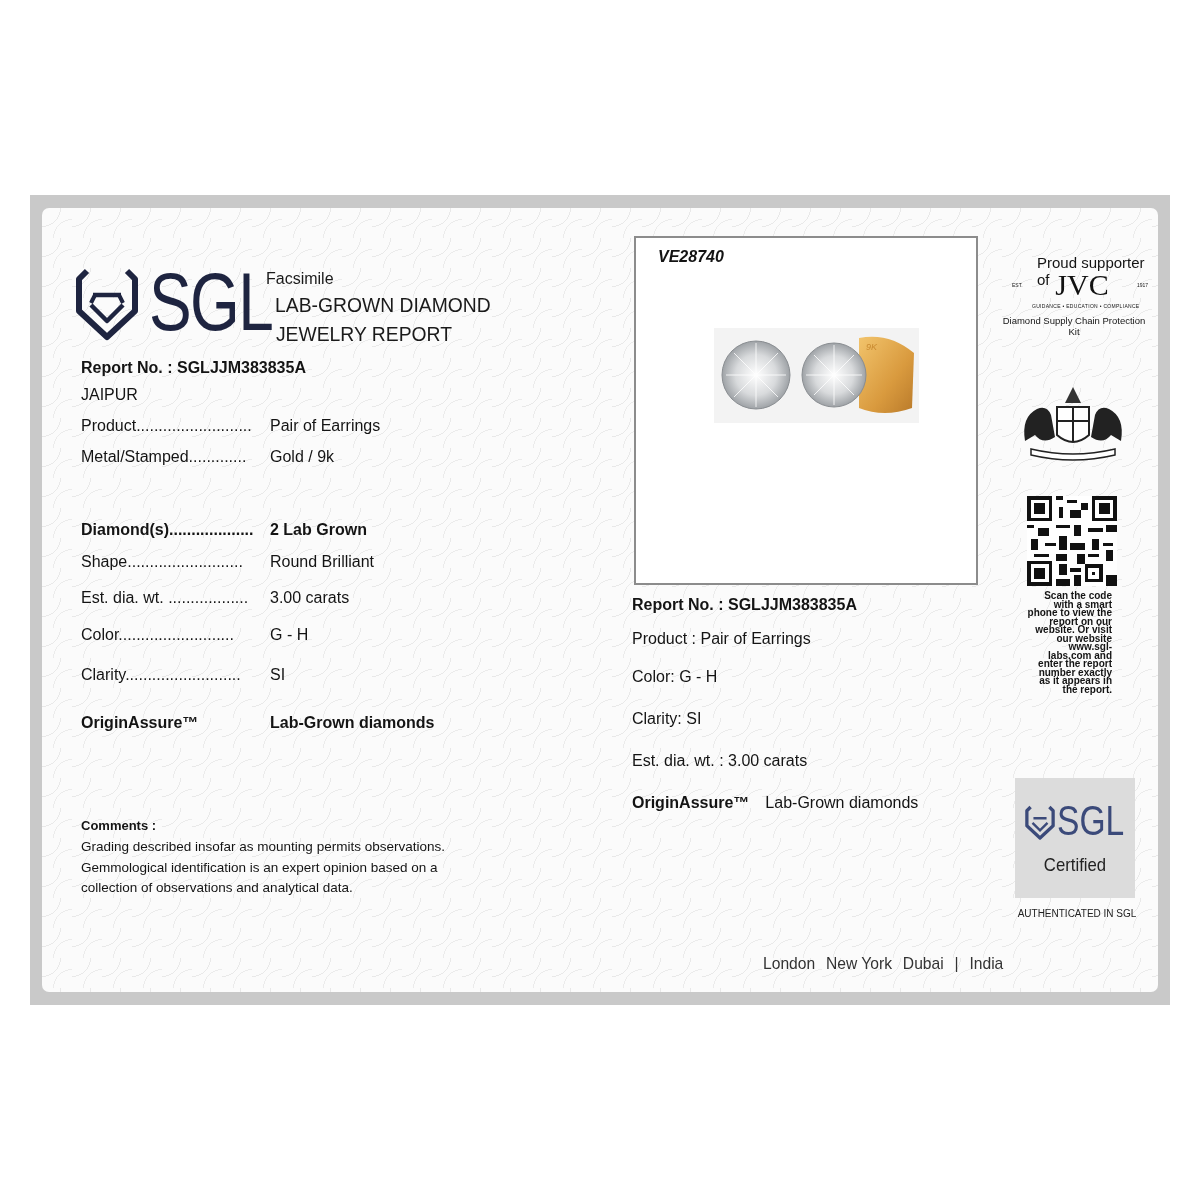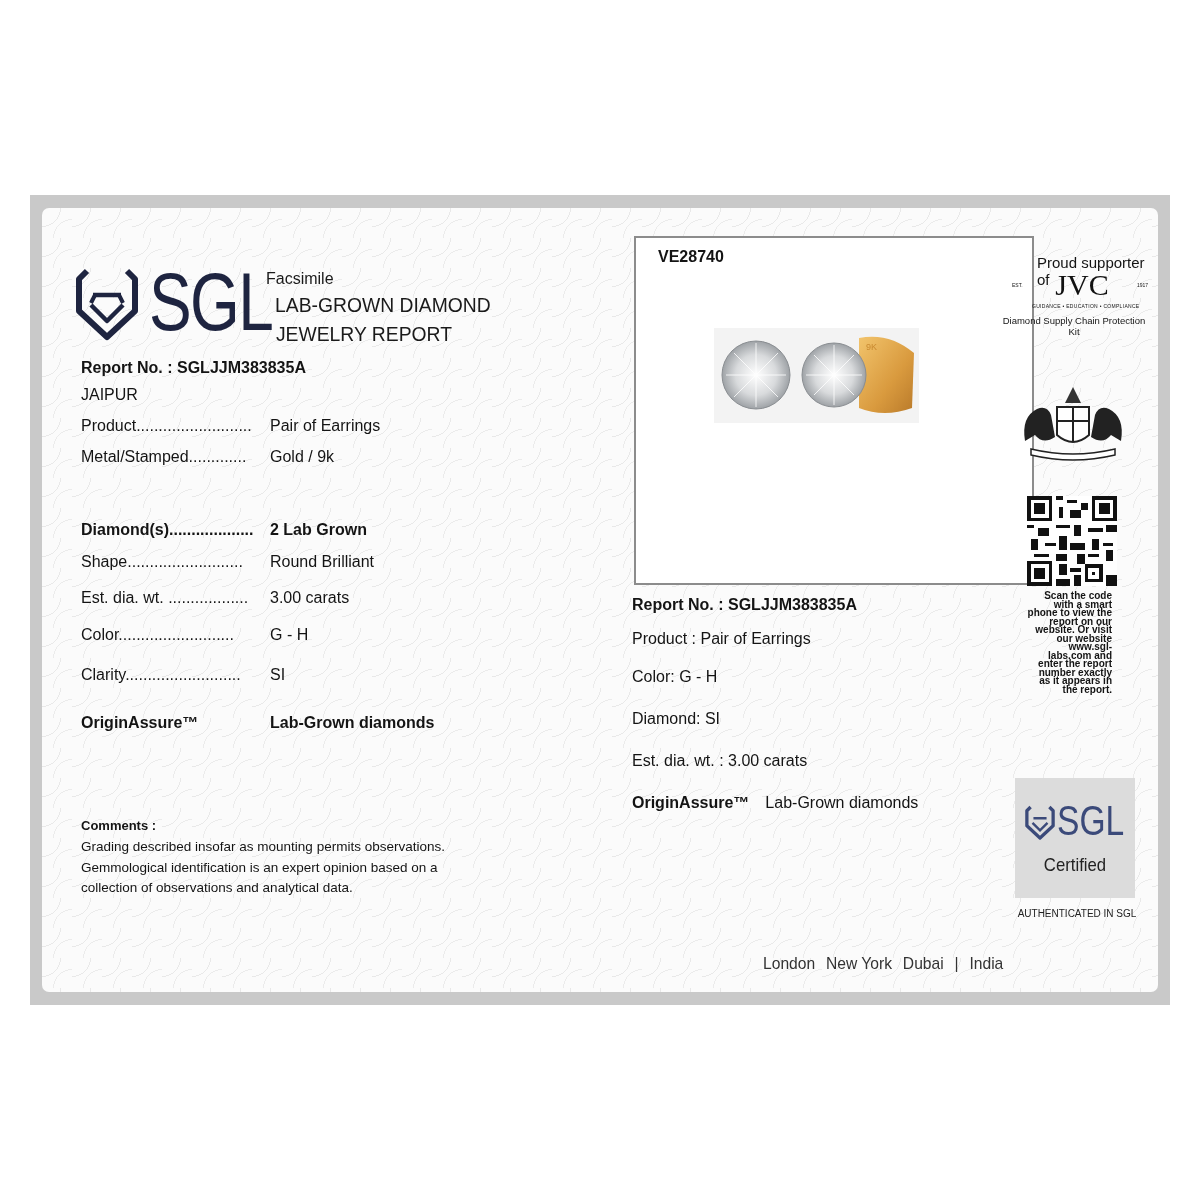--- a/index.html
+++ b/index.html
@@ -37,22 +37,22 @@
   .spec { left: 39px; font-size: 16px; white-space: nowrap; }
   .spec .lbl { display: inline-block; }
   .spec .val { position: absolute; left: 189px; top: 0; white-space: nowrap; }
   .spec.bold .lbl, .spec.bold .val { font-weight: 600; }
 
   .comments-h { left: 39px; top: 610px; font-size: 13px; font-weight: 700; }
   .comments-b { left: 39px; top: 629px; width: 400px; font-size: 13.5px; line-height: 20.5px; }
 
   
   .img-box {
-    left: 592px; top: 28px; width: 400px; height: 349px;
-    border: 2px solid #8c8c8c; background: #ffffff;
+    left: 592px; top: 28px; width: 344px; height: 349px;
+    border: 2px solid #8c8c8c; background: #ffffff; font-style: italic;
   }
   .img-code { left: 22px; top: 10px; font-size: 16px; font-weight: 700; }
   .img-inner { left: 78px; top: 90px; width: 205px; height: 95px; background: #f3f3f3; }
 
   .r-line { left: 590px; font-size: 16px; white-space: nowrap; }
   .r-line.bold { font-weight: 700; }
   .r-line .gap { display: inline-block; width: 16px; }
 
   
   .jvc-sub { left: 995px; top: 46px; font-size: 15px; }
@@ -164,21 +164,21 @@
             <line x1="100" y1="27" x2="140" y2="67"></line>
               <line x1="140" y1="27" x2="100" y2="67"></line>
           </g>
         </svg>
       </div>
     </div>
 
     <div class="abs r-line bold" style="top:388px">Report No. : SGLJJM383835A</div>
     <div class="abs r-line" style="top:422px">Product : Pair of Earrings</div>
     <div class="abs r-line" style="top:460px">Color: G - H</div>
-    <div class="abs r-line" style="top:502px">Diamond: SI</div>
+    <div class="abs r-line" style="top:502px">Clarity: SI</div>
     <div class="abs r-line" style="top:544px">Est. dia. wt. : 3.00 carats</div>
     <div class="abs r-line" style="top:586px">
       <span style="font-weight:700">OriginAssure™</span><span class="gap"></span><span>Lab-Grown diamonds</span>
     </div>
 
     <div class="abs jvc-sub">Proud supporter of</div>
     <div class="abs jvc-est">EST.</div>
     <div class="abs jvc-main">JVC</div>
     <div class="abs jvc-yr">1917</div>
     <div class="abs jvc-tag">GUIDANCE • EDUCATION • COMPLIANCE</div>

